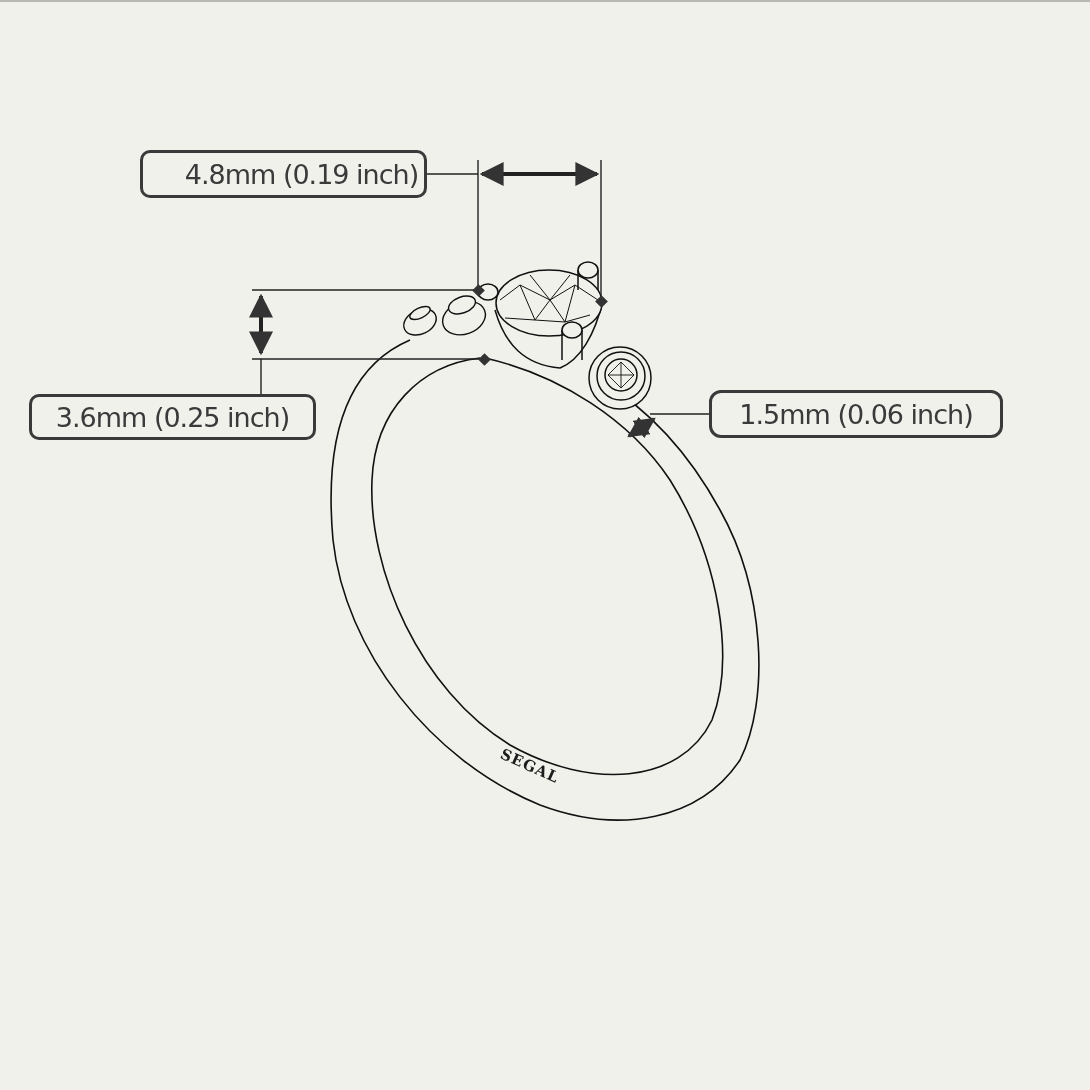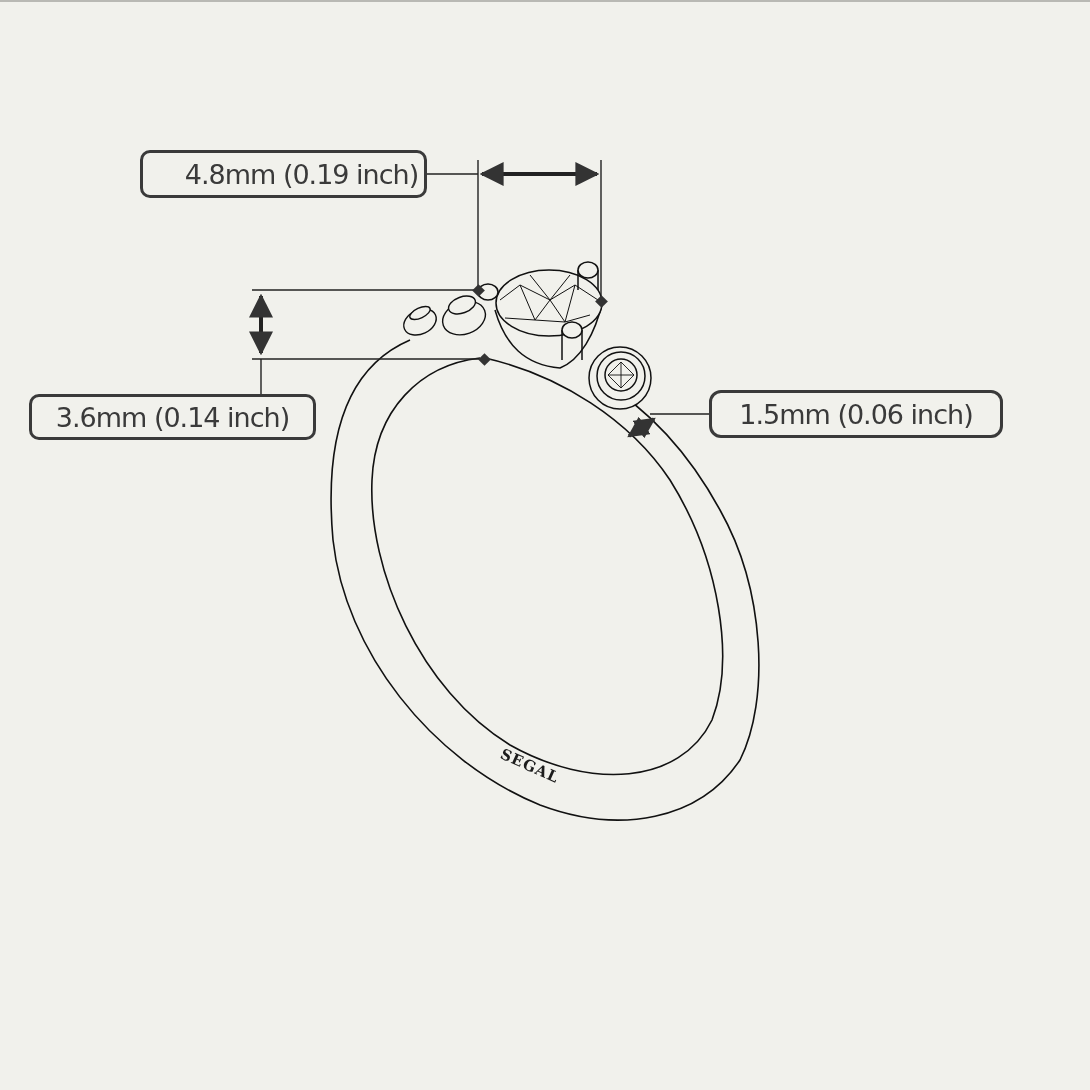--- a/index.html
+++ b/index.html
@@ -98,16 +98,16 @@
   </g>
 
   <g fill="#333">
     <rect x="474" y="286" width="9" height="9" transform="rotate(45 478.5 290.5)"></rect>
     <rect x="597" y="297" width="9" height="9" transform="rotate(45 601.5 301.5)"></rect>
     <rect x="480" y="355" width="9" height="9" transform="rotate(45 484.5 359.5)"></rect>
   </g>
 </svg>
 
 <div class="label" id="lbl-width">4.8mm (0.19 inch)</div>
-<div class="label" id="lbl-height">3.6mm (0.14 inch)</div>
+<div class="label" id="lbl-height">3.6mm (0.25 inch)</div>
 <div class="label" id="lbl-band">1.5mm (0.06 inch)</div>
 
 <div class="brand">SEGAL</div>
 
 </body></html>

